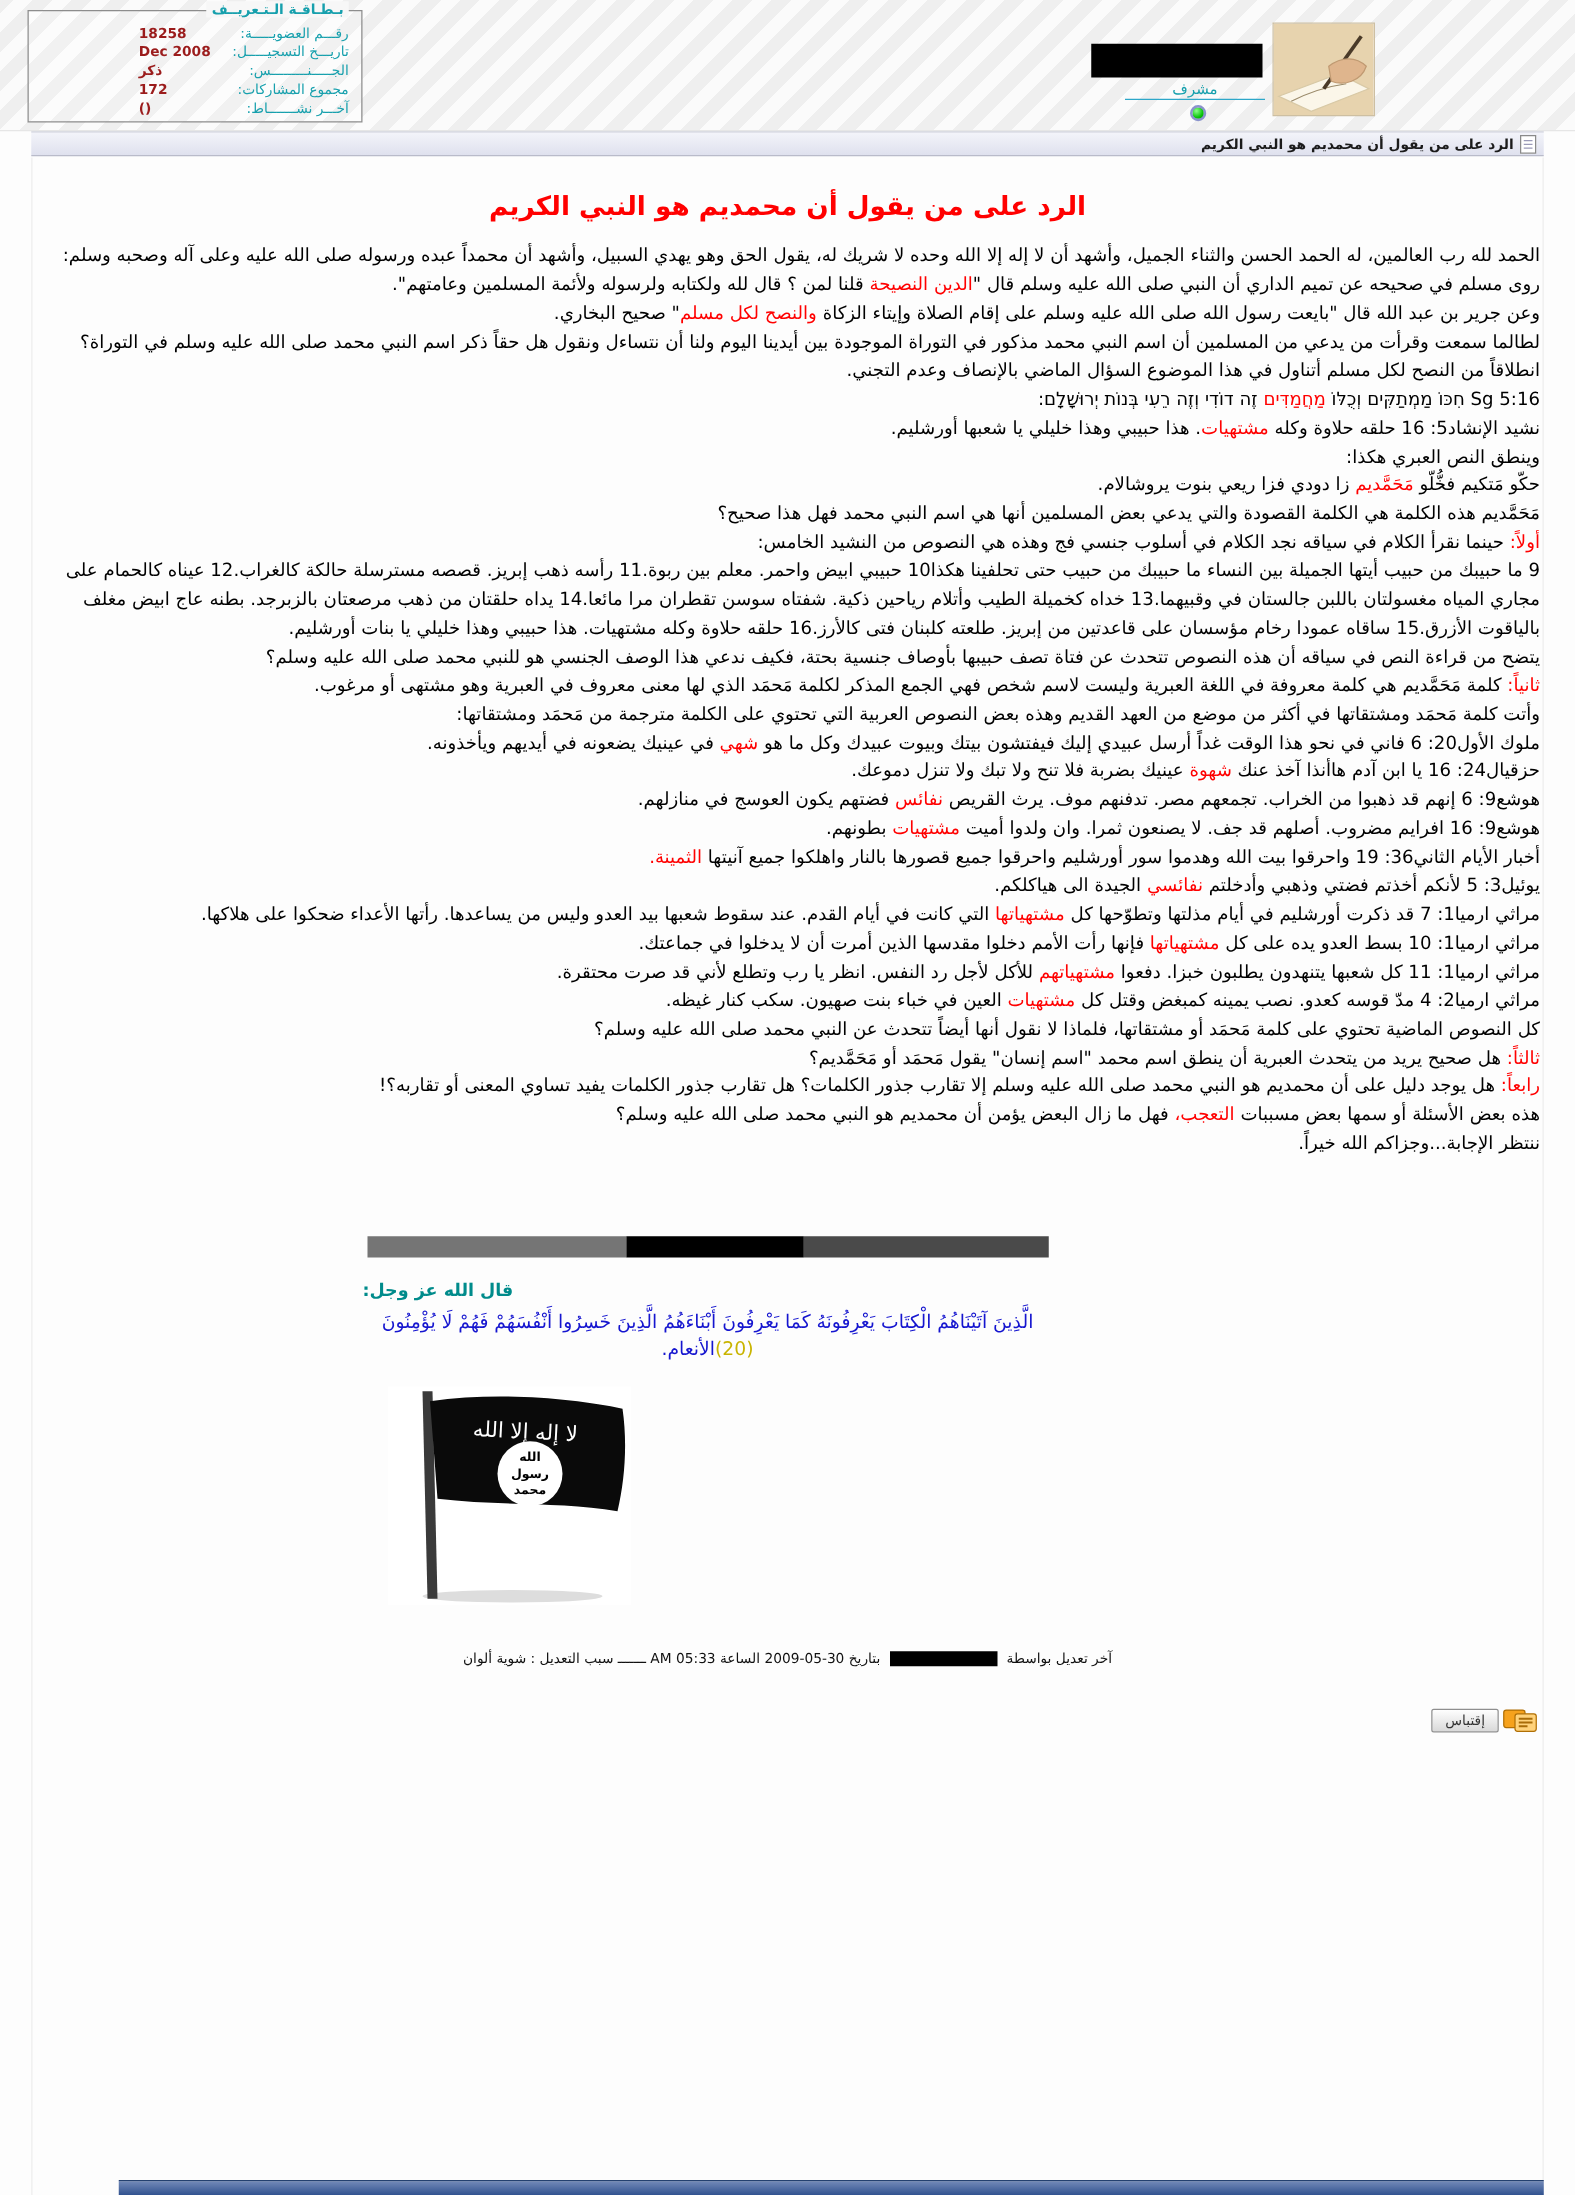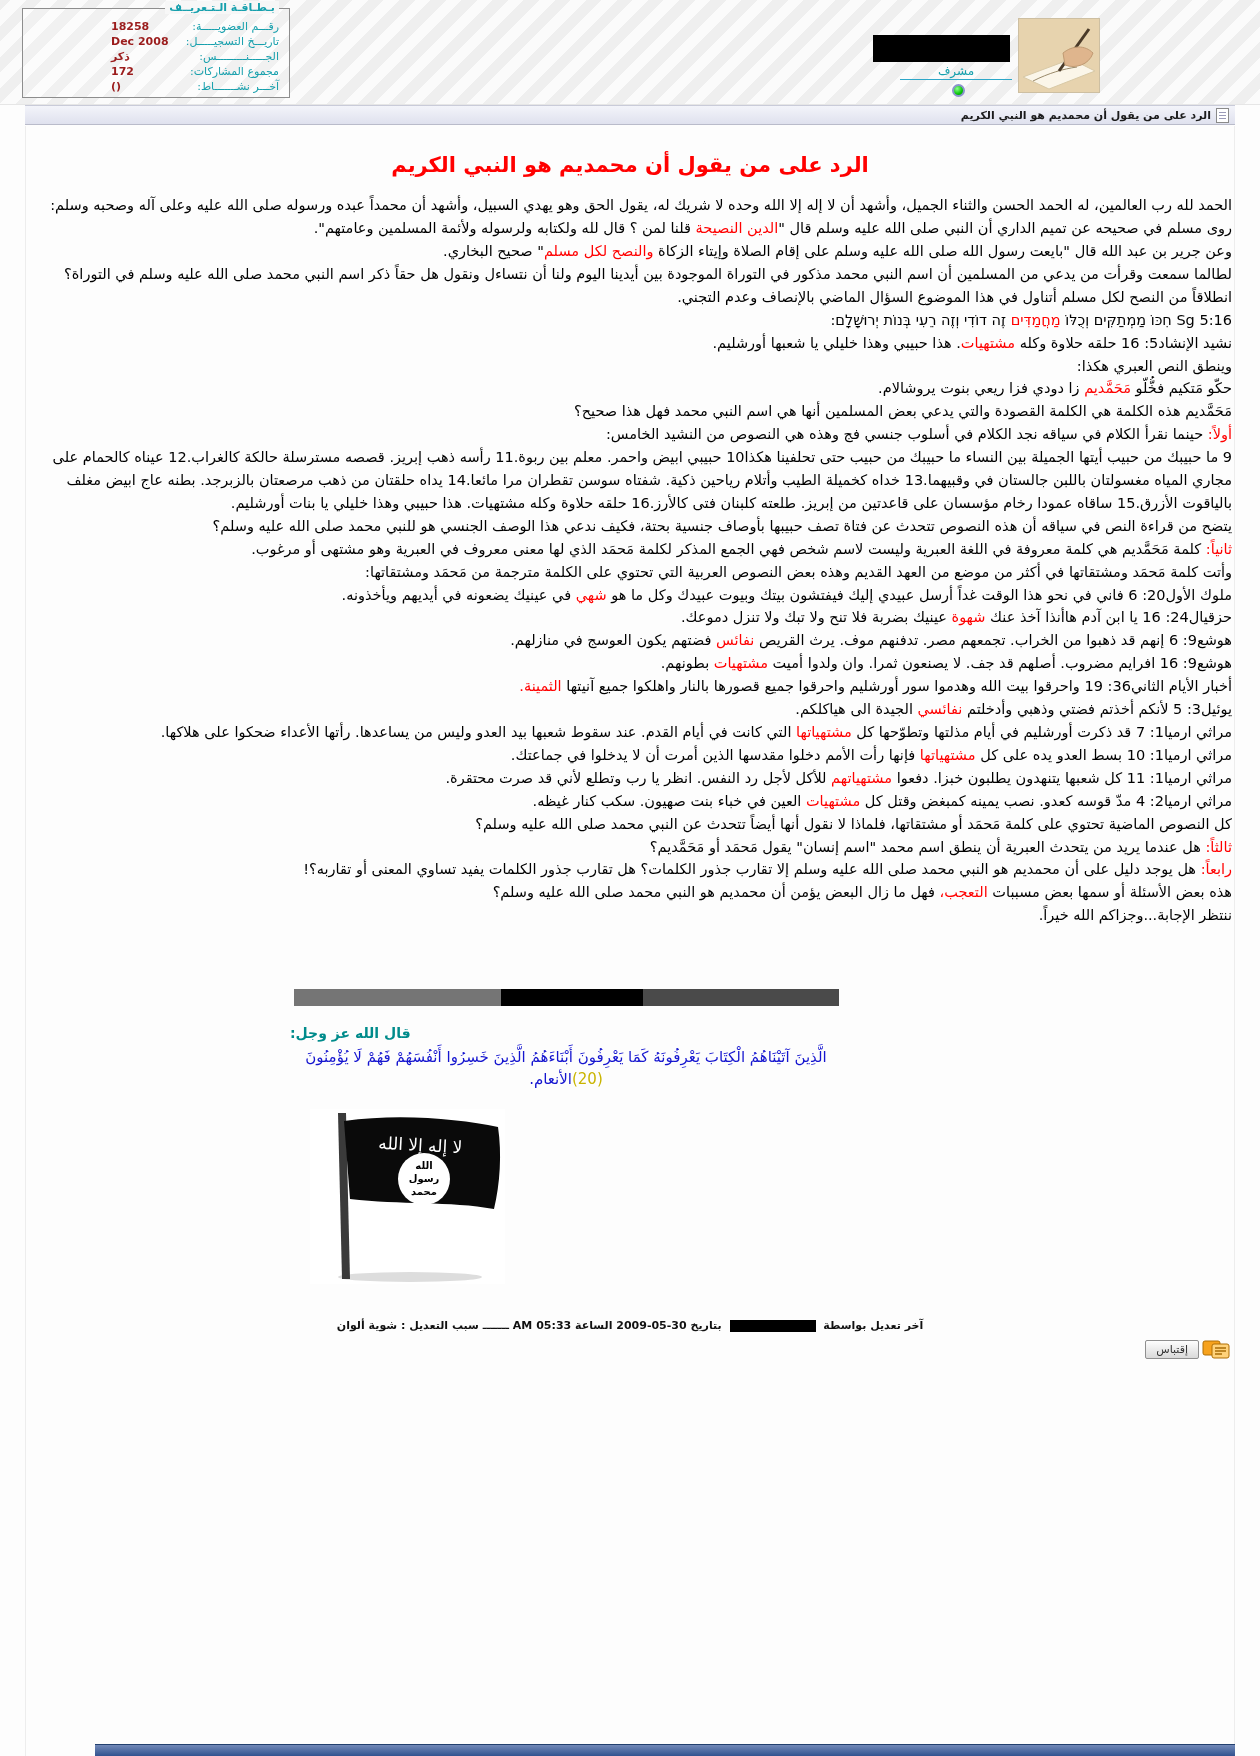--- a/index.html
+++ b/index.html
@@ -69,23 +69,23 @@
   .sig-bar { display:flex; height:17px; width:545px; margin:0 auto 16px auto; }
   .sig-seg1 { width:196px; background:#4a4a4a; }
   .sig-seg2 { width:142px; background:#000; }
   .sig-seg3 { width:207px; background:#757575; }
   .sig-intro { text-align:left; color:#008b8b; font-weight:bold; font-size:14px; margin-bottom:3px; }
   .sig-verse { text-align:center; color:#1515cf; font-size:15px; line-height:1.45; padding:0 10px; }
   .verse-num { color:#c9b400; }
   .flag-wrap { width:200px; margin:18px auto 0 15px; margin-right:auto; margin-left:15px; direction:ltr; }
 
   
-  .edit-note { margin-top:26px; text-align:center; direction:rtl; font-size:11px; color:#111;font-weight:bold; }
+  .edit-note { margin-top:26px; text-align:center; direction:rtl; font-size:11px; color:#111; }
   .redacted-editor { display:inline-block; width:86px; height:12px; background:#000; vertical-align:middle; margin:0 4px; }
-  .quote-row { margin-top:4px; padding-left:28px; display:flex; align-items:center; gap:3px; }
+  .quote-row { margin-top:30px; padding-left:28px; display:flex; align-items:center; gap:3px; }
   .quote-btn {
     font-family:"DejaVu Sans",sans-serif; font-size:11px; color:#333;
     background:linear-gradient(#fefefe,#d9d9d9); border:1px solid #8f8f8f;
     padding:2px 10px; border-radius:2px; cursor:pointer;
   }
   .bottom-bar {
     position:absolute; left:95px; right:25px; bottom:0; height:12px;
     background:linear-gradient(#7289b8,#31528f); border-top:1px solid #23406f;
   }
 </style>
@@ -165,21 +165,21 @@
       <div class="para"><span>حزقيال24: 16 يا ابن آدم هاأنذا آخذ عنك </span><span class="red">شهوة</span><span> عينيك بضربة فلا تنح ولا تبك ولا تنزل دموعك.</span></div>
       <div class="para"><span>هوشع9: 6 إنهم قد ذهبوا من الخراب. تجمعهم مصر. تدفنهم موف. يرث القريص </span><span class="red">نفائس</span><span> فضتهم يكون العوسج في منازلهم.</span></div>
       <div class="para"><span>هوشع9: 16 افرايم مضروب. أصلهم قد جف. لا يصنعون ثمرا. وان ولدوا أميت </span><span class="red">مشتهيات</span><span> بطونهم.</span></div>
       <div class="para"><span>أخبار الأيام الثاني36: 19 واحرقوا بيت الله وهدموا سور أورشليم واحرقوا جميع قصورها بالنار واهلكوا جميع آنيتها </span><span class="red">الثمينة.</span></div>
       <div class="para"><span>يوئيل3: 5 لأنكم أخذتم فضتي وذهبي وأدخلتم </span><span class="red">نفائسي</span><span> الجيدة الى هياكلكم.</span></div>
       <div class="para"><span>مراثي ارميا1: 7 قد ذكرت أورشليم في أيام مذلتها وتطوّحها كل </span><span class="red">مشتهياتها</span><span> التي كانت في أيام القدم. عند سقوط شعبها بيد العدو وليس من يساعدها. رأتها الأعداء ضحكوا على هلاكها.</span></div>
       <div class="para"><span>مراثي ارميا1: 10 بسط العدو يده على كل </span><span class="red">مشتهياتها</span><span> فإنها رأت الأمم دخلوا مقدسها الذين أمرت أن لا يدخلوا في جماعتك.</span></div>
       <div class="para"><span>مراثي ارميا1: 11 كل شعبها يتنهدون يطلبون خبزا. دفعوا </span><span class="red">مشتهياتهم</span><span> للأكل لأجل رد النفس. انظر يا رب وتطلع لأني قد صرت محتقرة.</span></div>
       <div class="para"><span>مراثي ارميا2: 4 مدّ قوسه كعدو. نصب يمينه كمبغض وقتل كل </span><span class="red">مشتهيات</span><span> العين في خباء بنت صهيون. سكب كنار غيظه.</span></div>
       <div class="para"><span>كل النصوص الماضية تحتوي على كلمة مَحمَد أو مشتقاتها، فلماذا لا نقول أنها أيضاً تتحدث عن النبي محمد صلى الله عليه وسلم؟</span></div>
-      <div class="para"><span class="red">ثالثاً:</span><span> هل عندما يريد من يتحدث العبرية أن ينطق اسم محمد "اسم إنسان" يقول مَحمَد أو مَحَمَّديم؟</span></div>
+      <div class="para"><span class="red">ثالثاً:</span><span> هل صحيح يريد من يتحدث العبرية أن ينطق اسم محمد "اسم إنسان" يقول مَحمَد أو مَحَمَّديم؟</span></div>
       <div class="para"><span class="red">رابعاً:</span><span> هل يوجد دليل على أن محمديم هو النبي محمد صلى الله عليه وسلم إلا تقارب جذور الكلمات؟ هل تقارب جذور الكلمات يفيد تساوي المعنى أو تقاربه؟!</span></div>
       <div class="para"><span>هذه بعض الأسئلة أو سمها بعض مسببات </span><span class="red">التعجب،</span><span> فهل ما زال البعض يؤمن أن محمديم هو النبي محمد صلى الله عليه وسلم؟</span></div>
       <div class="para"><span>ننتظر الإجابة...وجزاكم الله خيراً.</span></div>
     </div>
 
   <div class="signature">
     <div class="sig-bar">
       <div class="sig-seg1"></div>
       <div class="sig-seg2"></div>
       <div class="sig-seg3"></div>

